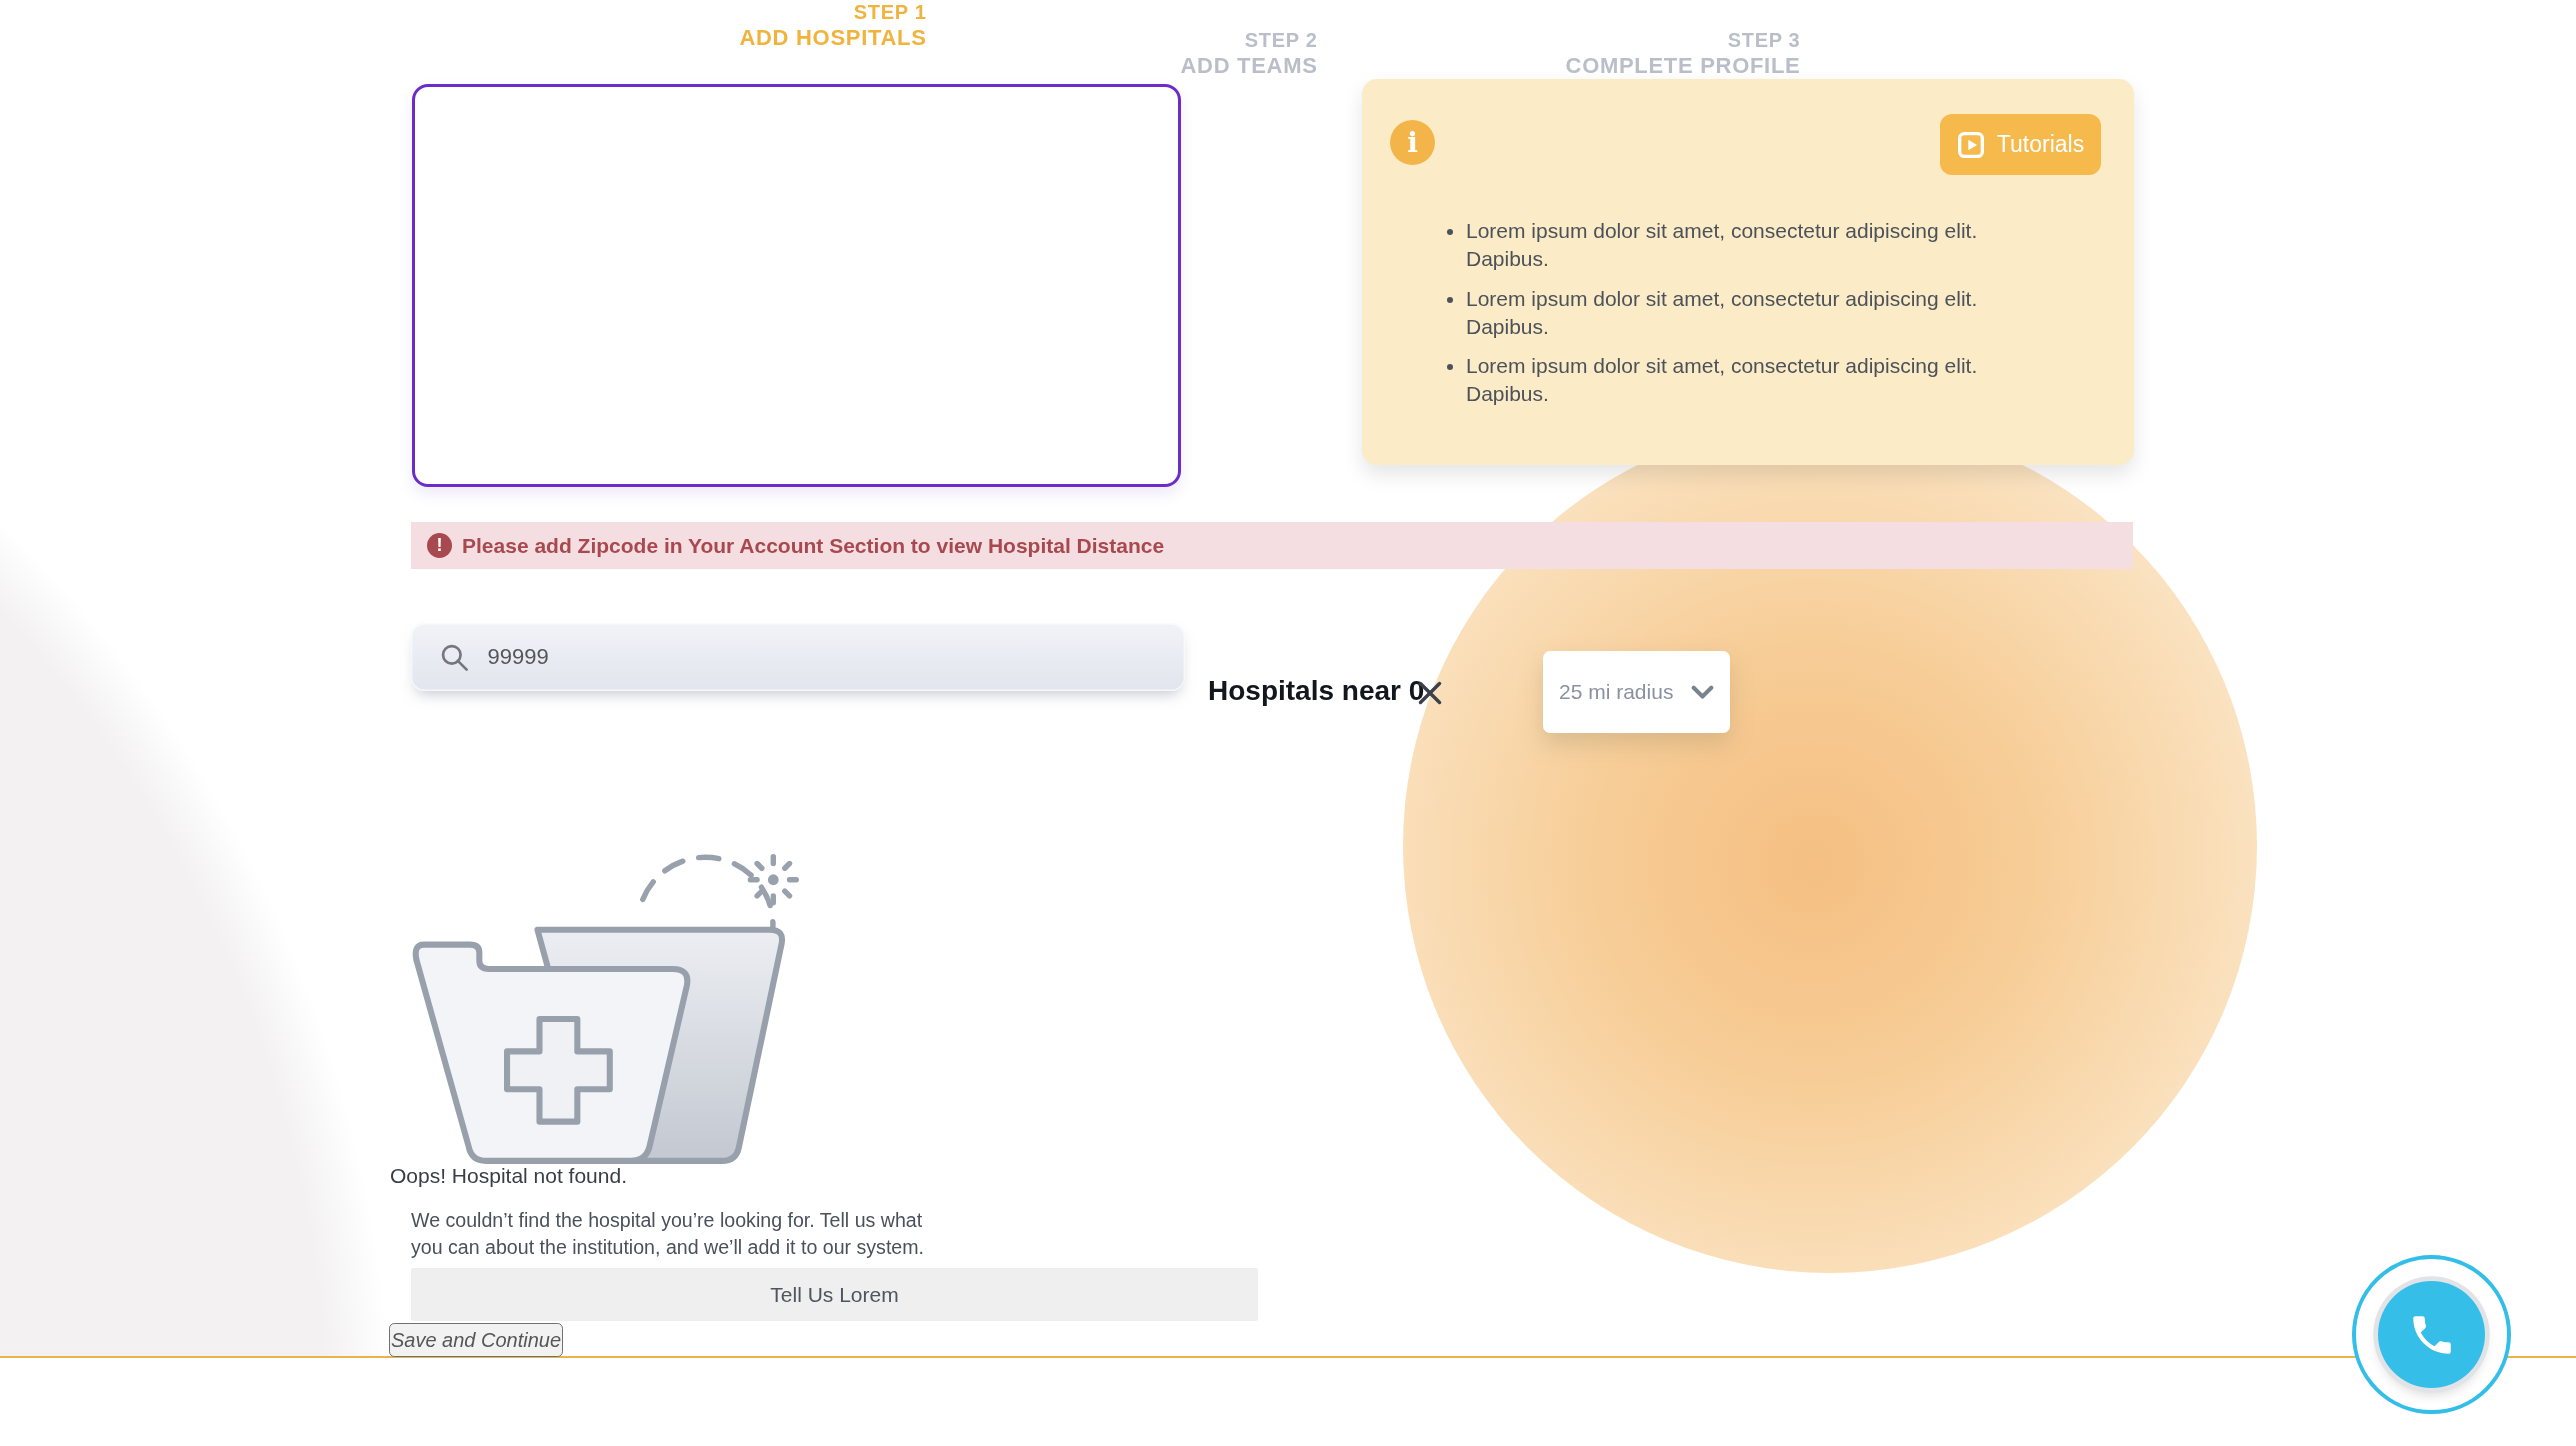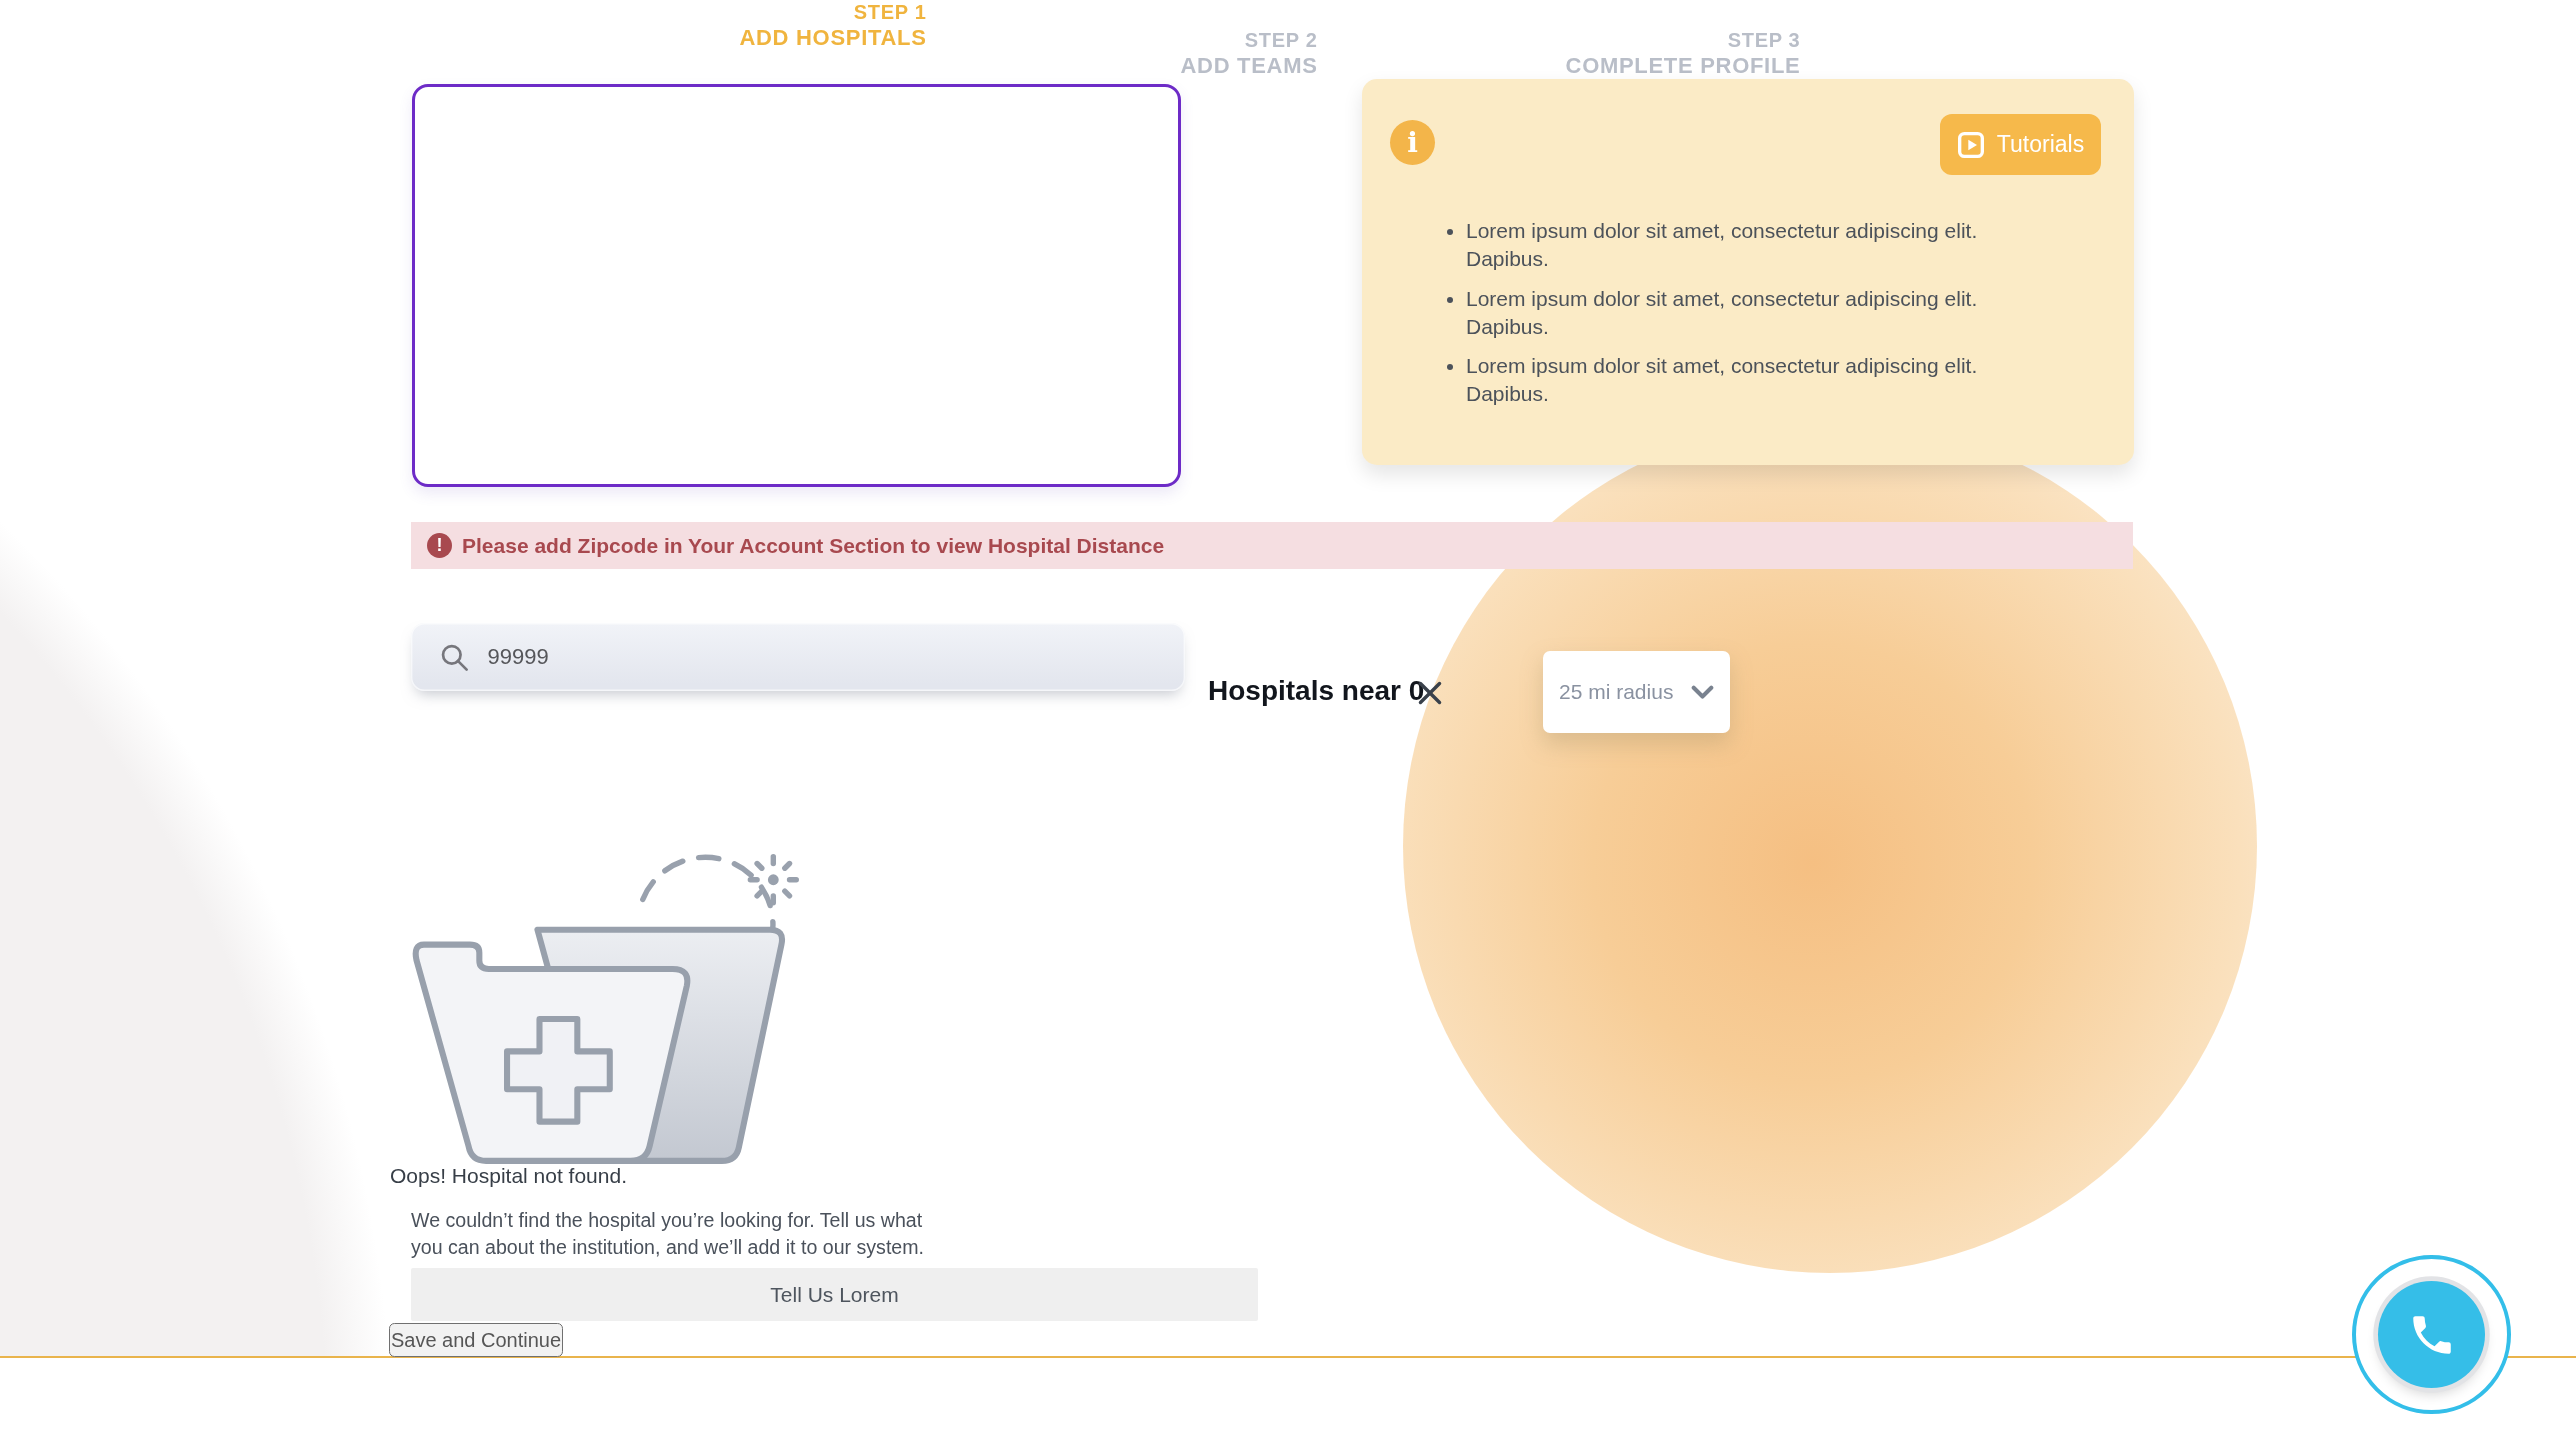--- a/index.html
+++ b/index.html
@@ -86,21 +86,21 @@
   .tell-more-btn {
     position:absolute; left:411px; top:1268px; width:847px; height:53px; z-index:2;
     background:#efefef; border:none; border-radius:2px; cursor:pointer;
     display:flex; align-items:center; justify-content:center;
     font-size:21px; color:#4e555e; font-family:inherit;
   }
   .save-btn {
     position:absolute; left:389px; top:1323px; width:174px; height:34px; z-index:4;
     background:#f2f2f2; border:1.4px solid #707070; border-radius:5.4px; cursor:pointer;
     display:flex; align-items:center; justify-content:center;
-    font-size:20px; color:#565656; font-family:inherit;
+    font-size:20px; color:#565656; font-family:inherit;font-style:italic;
   }
   .gold-line { position:absolute; left:0; top:1356px; width:2576px; height:2px; background:#e9b44c; z-index:3; }
   
   .phone-fab {
     position:absolute; left:2352px; top:1255px; width:159px; height:159px; z-index:10;
     border-radius:50%; background:#ffffff; border:4px solid #33bee9; cursor:pointer;
     display:flex; align-items:center; justify-content:center; padding:0;
   }
   .phone-inner {
     width:107px; height:107px; border-radius:50%; background:#35bee8;

